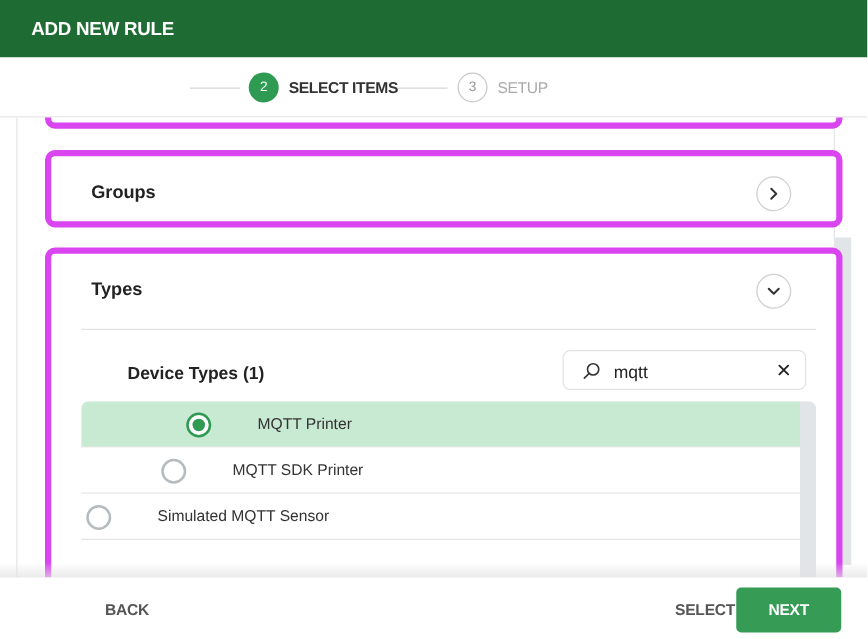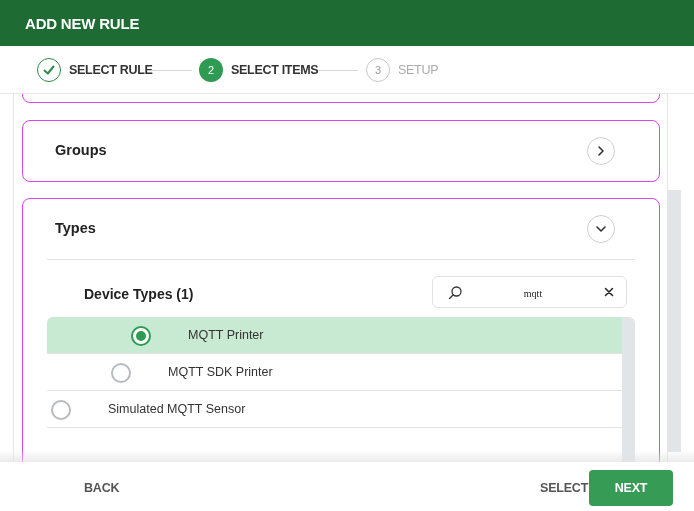--- a/index.html
+++ b/index.html
@@ -18,34 +18,34 @@
   .step.pending .step-circle { border: 1.5px solid #c8c8c8; color: #9a9a9a; }
   .step.done .step-label, .step.active .step-label { color: #333; }
   .step.pending .step-label { color: #aaa; font-weight: normal; }
   .step-line { position: absolute; top: 24px; height: 1px; background: #d6d6d6; }
 
   .content { position: absolute; left: 0; top: 94px; width: 694px; height: 368px; overflow: hidden; }
   .outer-border-left { position: absolute; left: 13px; top: 0; width: 1px; height: 368px; background: #e6e6e6; }
   .outer-border-right { position: absolute; left: 667px; top: 0; width: 1px; height: 368px; background: #e6e6e6; }
   .page-scroll-track { position: absolute; left: 668px; top: 96px; width: 13px; height: 262px; background: #e2e5e8; }
 
-  .card { position: absolute; left: 22px; width: 638px; border: 1px solid #d946ef; border-radius: 8px; background: #fff; }
+  .card { position: absolute; left: 36px; width: 638px; border: 5px solid #d946ef; border-radius: 8px; background: #fff; }
   .card-prev { top: -20px; height: 29px; }
   .card-groups { top: 26px; height: 62px; }
   .card-types { top: 104px; height: 300px; }
   .card-title { position: absolute; left: 32px; font-size: 14.5px; font-weight: bold; color: #222; }
   .circle-btn { position: absolute; width: 28px; height: 28px; border-radius: 50%; border: 1px solid #cfcfcf; background: #fff; display: flex; align-items: center; justify-content: center; }
   .circle-btn svg { width: 12px; height: 12px; }
 
   .types-divider { position: absolute; left: 24px; top: 60px; width: 588px; height: 1px; background: #e3e3e3; }
   .device-types-title { position: absolute; left: 32px; top: 87px; font-size: 14px; font-weight: bold; color: #222; padding-left: 29px; }
 
   .search-box { position: absolute; left: 409px; top: 77px; width: 195px; height: 32px; border: 1px solid #e3e3e3; border-radius: 6px; background: #fff; }
   .search-icon { position: absolute; left: 14px; top: 8px; width: 16px; height: 16px; }
-  .search-input { position: absolute; left: 40px; top: 7px; width: 120px; height: 18px; border: none; outline: none; font-family: Liberation Serif, serif; font-size: 10px; color: #222; background: transparent; text-align: center; }
+  .search-input { position: absolute; left: 40px; top: 7px; width: 120px; height: 18px; border: none; outline: none; font-family: Liberation Sans, sans-serif; font-size: 14px; color: #222; background: transparent; }
   .clear-icon { position: absolute; right: 10px; top: 8px; width: 14px; height: 14px; display: flex; align-items: center; justify-content: center; }
 
   .list { position: absolute; left: 24px; top: 118px; width: 588px; height: 200px; border-radius: 6px 6px 0 0; overflow: hidden; }
   .list-scroll-track { position: absolute; right: 0; top: 0; width: 13px; height: 200px; background: #e2e5e8; }
   .list-row { position: absolute; left: 0; width: 575px; height: 37px; border-bottom: 1px solid #e3e3e3; background: #fff; }
   .list-row.selected { background: #c8e9d2; }
   .radio { position: absolute; top: 9px; width: 20px; height: 20px; border-radius: 50%; border: 2px solid #b6bbbf; background: #fff; }
   .radio.checked { border-color: #2e9a52; background: #fff; }
   .radio.checked::after { content: ""; position: absolute; left: 3px; top: 3px; width: 10px; height: 10px; border-radius: 50%; background: #2e9a52; }
   .row-label { position: absolute; top: 11px; font-size: 12.5px; color: #333; }
@@ -56,28 +56,20 @@
   .btn-next { position: absolute; left: 589px; top: 8px; width: 84px; height: 36px; background: #359b55; border-radius: 4px; border: none; color: #fff; font-family: "Liberation Sans", sans-serif; font-size: 12.5px; font-weight: bold; letter-spacing: -0.2px; cursor: pointer; }
 </style>
 </head>
 <body>
 
 <div class="header">
   <div class="header-title">ADD NEW RULE</div>
 </div>
 
 <div class="stepper">
-  <div class="step done" style="left:37px;">
-    <div class="step-circle">
-      <svg width="14" height="14" viewBox="0 0 14 14">
-          <path d="M2.5 7.5 L5.8 10.5 L11.5 3.5" fill="none" stroke="#2e8b4a" stroke-width="2" stroke-linecap="round" stroke-linejoin="round"></path>
-        </svg>
-    </div>
-    <span class="step-label">SELECT RULE</span>
-  </div>
   <div class="step-line" style="left:152px; width:40px;"></div>
 
   <div class="step active" style="left:199px;">
     <div class="step-circle">2</div>
     <span class="step-label">SELECT ITEMS</span>
   </div>
   <div class="step-line" style="left:318px; width:40px;"></div>
 
   <div class="step pending" style="left:366px;">
     <div class="step-circle">3</div>

